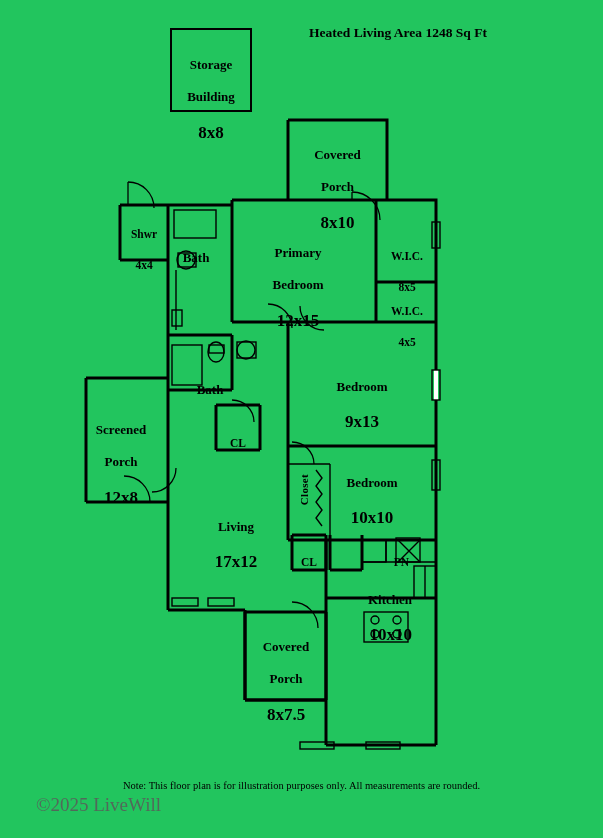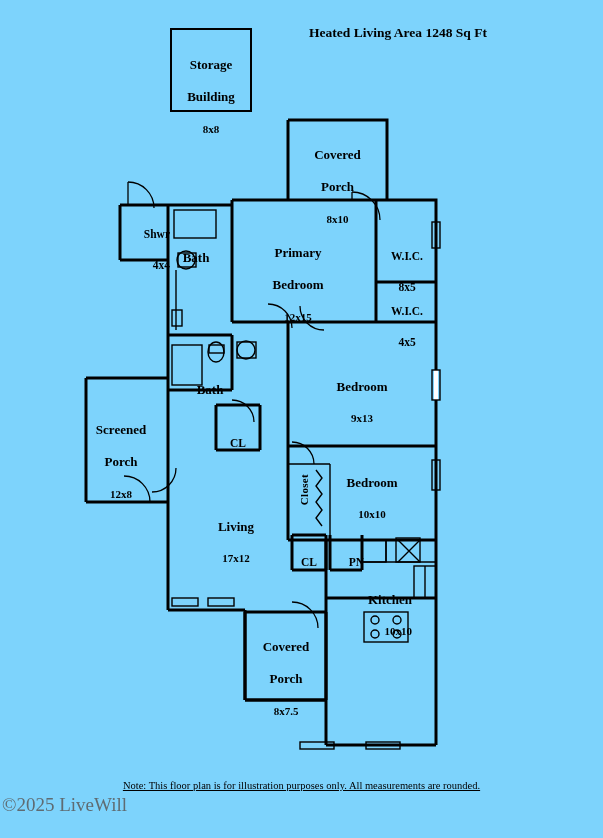--- a/index.html
+++ b/index.html
@@ -9,40 +9,40 @@
   }
   body {
     font-family: "Liberation Serif", serif;
     color: #000000;
   }
   #page {
     position: relative;
     width: 603px;
     height: 838px;
     overflow: hidden;
-    background: #7dd3fc;
+    background: #22c55e;
   }
   .lbl {
     position: absolute;
     text-align: center;
     font-weight: bold;
     line-height: 1.12;
     color: #000;
     white-space: pre-line;
   }
   .lbl span { display: block; }
   .title {
     position: absolute;
     text-align: center;
     font-weight: bold;
     font-size: 13.5px;
     line-height: 1.6;
   }
   .room-name { font-size: 13px; }
-  .room-dim { font-size: 11px; }
+  .room-dim { font-size: 17px; }
   .small { font-size: 11.5px; }
   .box-outline {
     position: absolute;
     border: 2.5px solid #000;
     box-sizing: border-box;
   }
   .footer {
     position: absolute;
     left: 0;
     right: 0;
@@ -226,21 +226,21 @@
       <path d="M168,560 L168,566"></path>
     </g>
   </svg>
 
   <div class="lbl" style="left:288px; top:130px; width:99px;">
     <span class="room-name">Covered</span>
     <span class="room-name">Porch</span>
     <span class="room-dim">8x10</span>
   </div>
 
-  <div class="lbl" style="left:118px; top:210px; width:52px;text-align:right;">
+  <div class="lbl" style="left:118px; top:210px; width:52px;">
     <span class="small">Shwr</span>
     <span class="small">4x4</span>
   </div>
 
   <div class="lbl" style="left:172px; top:233px; width:48px;">
     <span class="room-name">Bath</span>
   </div>
 
   <div class="lbl" style="left:243px; top:228px; width:110px;">
     <span class="room-name">Primary</span>
@@ -288,35 +288,35 @@
 
   <div class="lbl" style="left:186px; top:502px; width:100px;">
     <span class="room-name">Living</span>
     <span class="room-dim">17x12</span>
   </div>
 
   <div class="lbl" style="left:292px; top:538px; width:34px;">
     <span class="small">CL</span>
   </div>
 
-  <div class="lbl" style="left:330px; top:538px; width:53px;">
+  <div class="lbl" style="left:330px; top:538px; width:53px;padding-left:45px;">
     <span class="small">PN</span>
   </div>
 
   <div class="lbl" style="left:330px; top:575px; width:82px;text-align:right;">
     <span class="room-name">Kitchen</span>
     <span class="room-dim">10x10</span>
   </div>
 
   <div class="lbl" style="left:245px; top:622px; width:82px;">
     <span class="room-name">Covered</span>
     <span class="room-name">Porch</span>
     <span class="room-dim">8x7.5</span>
   </div>
 
 
-  <div class="footer" style="top:778px;text-decoration:underline;">
+  <div class="footer" style="top:778px;">
     <div>Note: This floor plan is for illustration purposes only. All measurements are rounded.</div>
   </div>
 
-  <div class="watermark" style="bottom:22px;">©2025 LiveWill</div>
+  <div class="watermark" style="bottom:22px;margin-left:34px;">©2025 LiveWill</div>
 
 </div>
 
 </body></html>

